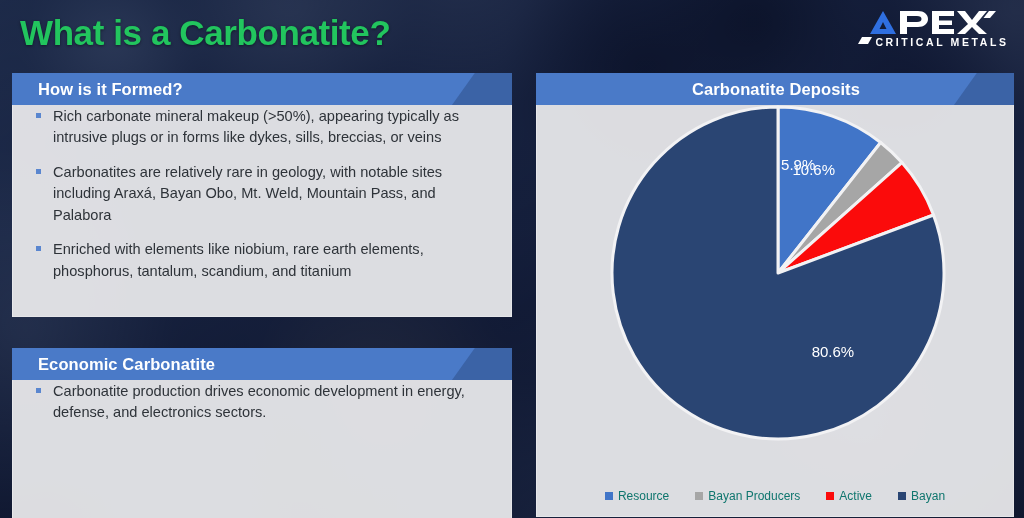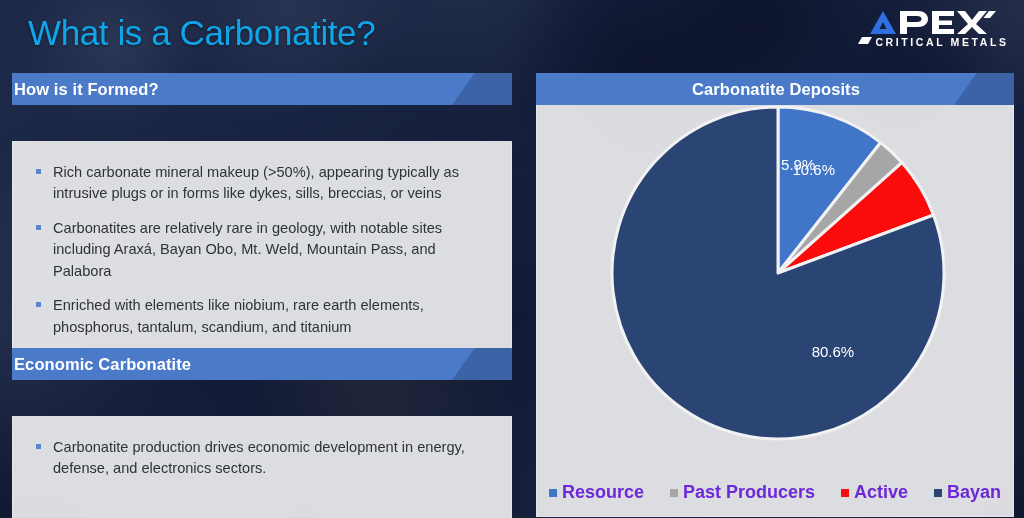--- a/index.html
+++ b/index.html
@@ -36,22 +36,22 @@
       linear-gradient(150deg,#2a3c60 0%,#1d2a4b 28%,#151f3d 55%,#202e4f 78%,#121a33 100%);
     filter:blur(9px);
   }
   #bg-tint{
     position:absolute; inset:0;
     background:linear-gradient(180deg, rgba(14,22,46,.42), rgba(14,22,46,.30) 45%, rgba(10,16,36,.52));
   }
 
   
   #title{
-    position:absolute; left:28px; top:14px;
-    font-size:35px; font-weight:normal; color:#0ea5e9;
+    position:absolute; left:20px; top:14px;
+    font-size:35px; font-weight:bold; color:#22c55e;
     letter-spacing:-.4px; line-height:1.1;
     text-shadow:0 1px 3px rgba(0,0,0,.45);
     white-space:nowrap;
   }
 
   
   #logo{ position:absolute; right:14px; top:6px; width:160px; height:46px; }
 
   
   .card{ position:absolute; }
@@ -62,33 +62,33 @@
     overflow:hidden;
   }
   .card-head .notch{
     position:absolute; right:0; top:0; height:100%; width:60px;
     background:#3b63a6;
     clip-path:polygon(38% 0, 100% 0, 100% 100%, 0 100%);
   }
   .card-head .htxt{
     position:relative; z-index:2;
     color:#ffffff; font-weight:bold; font-size:16.5px;
-    padding-left:2px; letter-spacing:.1px;text-align:right;
+    padding-left:26px; letter-spacing:.1px;text-align:right;
   }
   .card-head.center .htxt{ width:100%; text-align:center; padding-left:2px; }
 
   .card-body{
     background:rgba(236,236,238,.93);
     border-left:1px solid rgba(255,255,255,.35);
     border-right:1px solid rgba(255,255,255,.25);
     border-bottom:1px solid rgba(255,255,255,.25);
   }
 
   
-  ul.bullets{ list-style:none; padding:21px 22px 14px 16px;margin-top:36px; }
+  ul.bullets{ list-style:none; padding:1px 22px 14px 16px; }
   ul.bullets li{
     position:relative; padding-left:24px; margin-bottom:13px;
     font-size:14.6px; line-height:1.47; color:#2e3339;
   }
   ul.bullets li:last-child{ margin-bottom:0; }
   ul.bullets li .bul{
     position:absolute; left:7px; top:7px;
     width:5px; height:5px; background:#5a86cf;
   }
 
@@ -97,21 +97,21 @@
   #pie-svg{ position:absolute; left:0; top:0; }
 
   .slice-lbl{ font-family:"Liberation Sans", sans-serif; font-size:15px; }
 
   #legend{
     position:absolute; left:0; bottom:14px; width:100%;
     display:flex; justify-content:center; align-items:center; gap:26px;
   }
   .leg-item{ display:flex; align-items:center; gap:5px; }
   .leg-sw{ width:8px; height:8px; display:block; }
-  .leg-tx{ font-size:18px; color:#6d28d9;font-weight:bold; }
+  .leg-tx{ font-size:12px; color:#0f766e; }
 </style>
 </head>
 <body>
 
 <div id="slide">
 
   <div id="bg"></div>
   <div id="bg-tint"></div>
 
   <div id="title">What is a Carbonatite?</div>
@@ -192,21 +192,21 @@
             <text x="295.9" y="252.1" text-anchor="middle" class="slice-lbl" fill="#ffffff">80.6%</text>
           </svg>
       </div>
       <div id="legend">
           <div class="leg-item">
             <span class="leg-sw" style="background: rgb(65, 117, 200);"></span>
             <span class="leg-tx">Resource</span>
           </div>
           <div class="leg-item">
             <span class="leg-sw" style="background: rgb(166, 166, 166);"></span>
-            <span class="leg-tx">Past Producers</span>
+            <span class="leg-tx">Bayan Producers</span>
           </div>
           <div class="leg-item">
             <span class="leg-sw" style="background: rgb(251, 11, 11);"></span>
             <span class="leg-tx">Active</span>
           </div>
           <div class="leg-item">
             <span class="leg-sw" style="background: rgb(42, 69, 115);"></span>
             <span class="leg-tx">Bayan</span>
           </div>
         </div>

